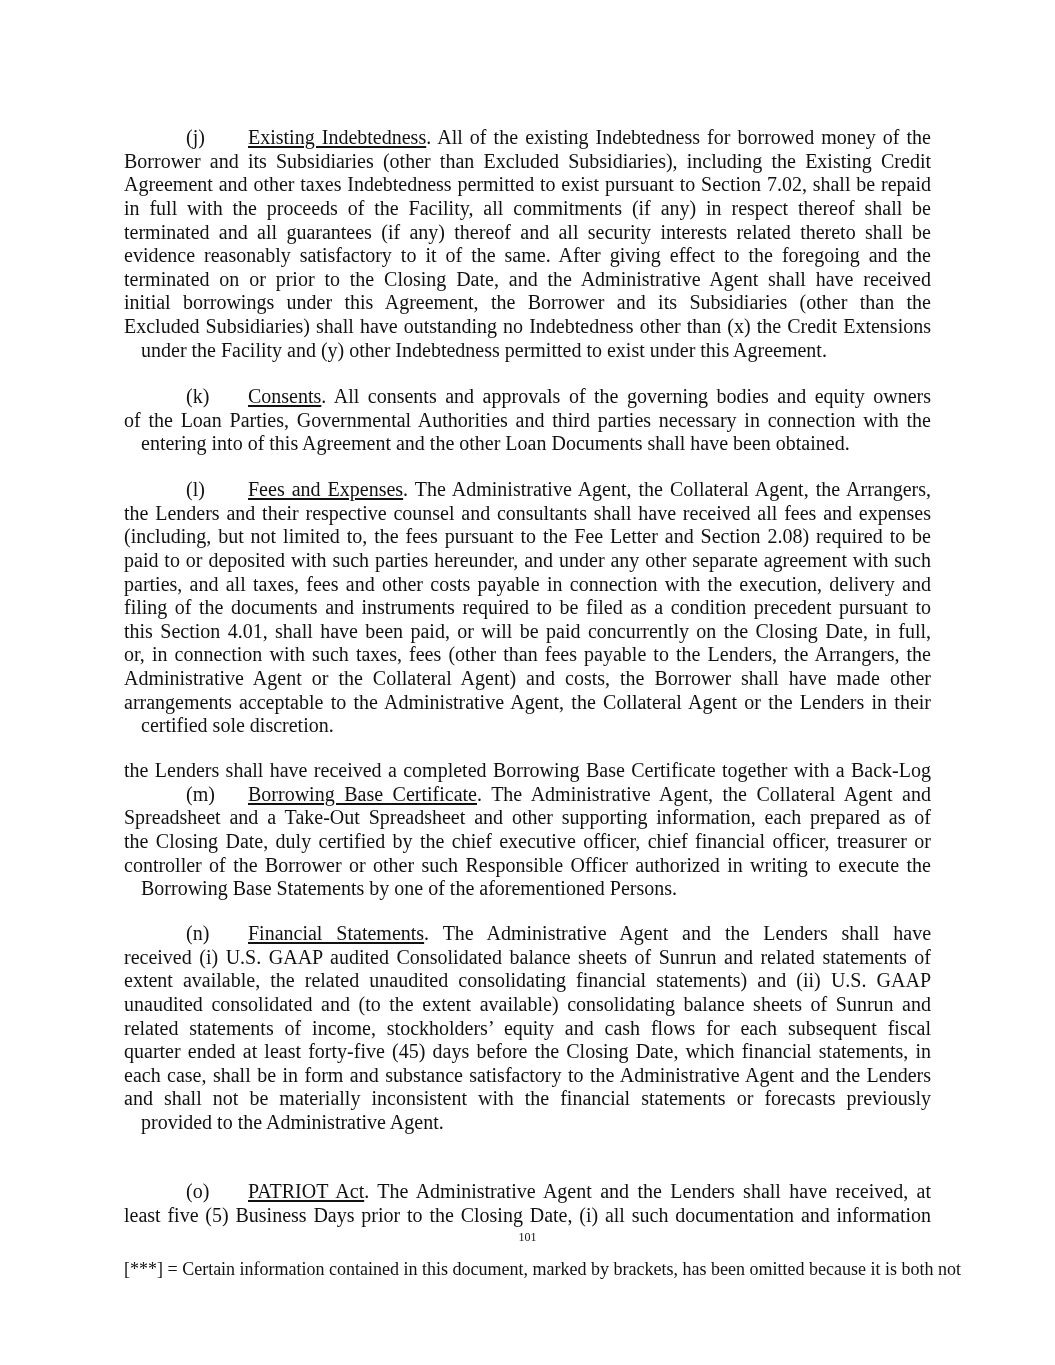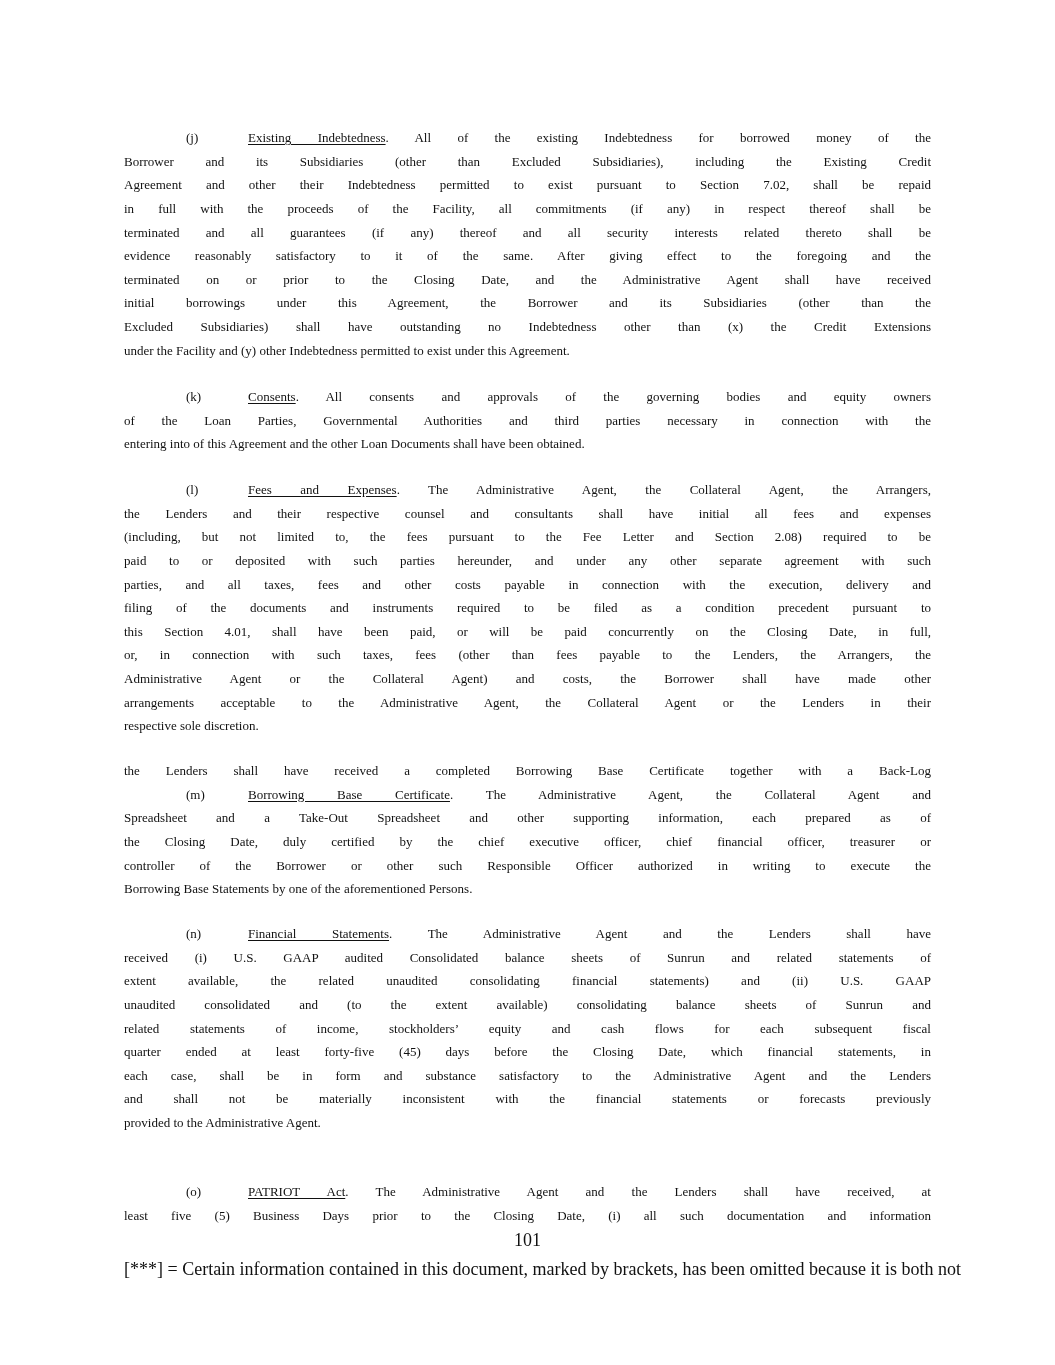--- a/index.html
+++ b/index.html
@@ -4,75 +4,75 @@
   <style>
     html, body { margin: 0; padding: 0; background: #ffffff; }
     body { width: 1055px; height: 1365px; position: relative; overflow: hidden; }
     .page {
       position: absolute; left: 0; top: 0; width: 1055px; height: 1365px;
       background: #ffffff; color: #111111;
       font-family: "Liberation Serif", "DejaVu Serif", serif;
     }
     .para {
       position: absolute; left: 124px; width: 807px;
-      font-size: 13px; line-height: 23.65px;
+      font-size: 20px; line-height: 23.65px;
       text-align: justify;
     }
     .line { display: block; height: 23.65px; white-space: nowrap; text-align-last: justify; text-align: justify; }
-    .line.last { text-align-last: left; }
+    .line.last { text-align-last: left; margin-left: 17px; }
     .line .fill { display: inline-block; width: 100%; text-align: justify; text-align-last: justify; }
     .line.last .fill { text-align-last: left; }
     .lbl { display: inline-block; width: 62px; margin-left: 62px; }
     .head { text-decoration: underline; text-underline-offset: 2px; }
     .pagenum {
       position: absolute; left: 0; width: 1055px; top: 1230px;
-      text-align: center; font-size: 18px;
+      text-align: center; font-size: 12px;
     }
     .footnote {
       position: absolute; left: 124px; width: 820px; top: 1259px;
       font-size: 18px; line-height: 20px;
     }
     .footnote .fl { display: block; white-space: nowrap; }
   </style>
 </head>
 <body>
 
 <div class="page">
 
   <div class="para" style="top:126px">
     <span class="line"><span class="fill"><span class="lbl">(j)</span><span class="head">Existing Indebtedness</span><span>.  All of the existing Indebtedness for borrowed money of the</span></span></span>
     <span class="line"><span class="fill">Borrower and its Subsidiaries (other than Excluded Subsidiaries), including the Existing Credit</span></span>
-    <span class="line"><span class="fill">Agreement and other their Indebtedness permitted to exist pursuant to Section 7.02, shall be repaid</span></span>
+    <span class="line"><span class="fill">Agreement and other taxes Indebtedness permitted to exist pursuant to Section 7.02, shall be repaid</span></span>
     <span class="line"><span class="fill">in full with the proceeds of the Facility, all commitments (if any) in respect thereof shall be</span></span>
     <span class="line"><span class="fill">terminated and all guarantees (if any) thereof and all security interests related thereto shall be</span></span>
     <span class="line"><span class="fill">evidence reasonably satisfactory to it of the same.  After giving effect to the foregoing and the</span></span>
     <span class="line"><span class="fill">terminated on or prior to the Closing Date, and the Administrative Agent shall have received</span></span>
     <span class="line"><span class="fill">initial borrowings under this Agreement, the Borrower and its Subsidiaries (other than the</span></span>
     <span class="line"><span class="fill">Excluded Subsidiaries) shall have outstanding no Indebtedness other than (x) the Credit Extensions</span></span>
     <span class="line last"><span class="fill">under the Facility and (y) other Indebtedness permitted to exist under this Agreement.</span></span>
   </div>
 
   <div class="para" style="top:385px">
     <span class="line"><span class="fill"><span class="lbl">(k)</span><span class="head">Consents</span><span>.  All consents and approvals of the governing bodies and equity owners</span></span></span>
     <span class="line"><span class="fill">of the Loan Parties, Governmental Authorities and third parties necessary in connection with the</span></span>
     <span class="line last"><span class="fill">entering into of this Agreement and the other Loan Documents shall have been obtained.</span></span>
   </div>
 
   <div class="para" style="top:478px">
     <span class="line"><span class="fill"><span class="lbl">(l)</span><span class="head">Fees and Expenses</span><span>.  The Administrative Agent, the Collateral Agent, the Arrangers,</span></span></span>
-    <span class="line"><span class="fill">the Lenders and their respective counsel and consultants shall have initial all fees and expenses</span></span>
+    <span class="line"><span class="fill">the Lenders and their respective counsel and consultants shall have received all fees and expenses</span></span>
     <span class="line"><span class="fill">(including, but not limited to, the fees pursuant to the Fee Letter and Section 2.08) required to be</span></span>
     <span class="line"><span class="fill">paid to or deposited with such parties hereunder, and under any other separate agreement with such</span></span>
     <span class="line"><span class="fill">parties, and all taxes, fees and other costs payable in connection with the execution, delivery and</span></span>
     <span class="line"><span class="fill">filing of the documents and instruments required to be filed as a condition precedent pursuant to</span></span>
     <span class="line"><span class="fill">this Section 4.01, shall have been paid, or will be paid concurrently on the Closing Date, in full,</span></span>
     <span class="line"><span class="fill">or, in connection with such taxes, fees (other than fees payable to the Lenders, the Arrangers, the</span></span>
     <span class="line"><span class="fill">Administrative Agent or the Collateral Agent) and costs, the Borrower shall have made other</span></span>
     <span class="line"><span class="fill">arrangements acceptable to the Administrative Agent, the Collateral Agent or the Lenders in their</span></span>
-    <span class="line last"><span class="fill">respective sole discretion.</span></span>
+    <span class="line last"><span class="fill">certified sole discretion.</span></span>
   </div>
 
   <div class="para" style="top:759px">
     <span class="line"><span class="fill">the Lenders shall have received a completed Borrowing Base Certificate together with a Back-Log</span></span>
     <span class="line"><span class="fill"><span class="lbl">(m)</span><span class="head">Borrowing Base Certificate</span><span>.  The Administrative Agent, the Collateral Agent and</span></span></span>
     <span class="line"><span class="fill">Spreadsheet and a Take-Out Spreadsheet and other supporting information, each prepared as of</span></span>
     <span class="line"><span class="fill">the Closing Date, duly certified by the chief executive officer, chief financial officer, treasurer or</span></span>
     <span class="line"><span class="fill">controller of the Borrower or other such Responsible Officer authorized in writing to execute the</span></span>
     <span class="line last"><span class="fill">Borrowing Base Statements by one of the aforementioned Persons.</span></span>
   </div>

